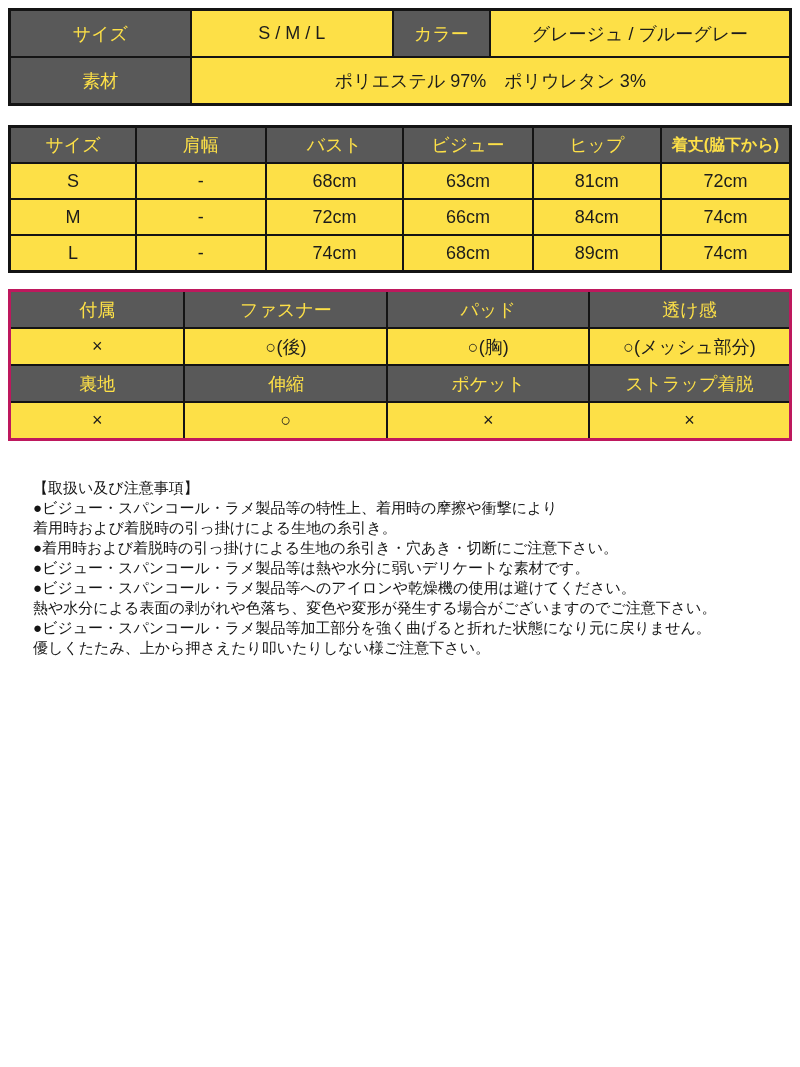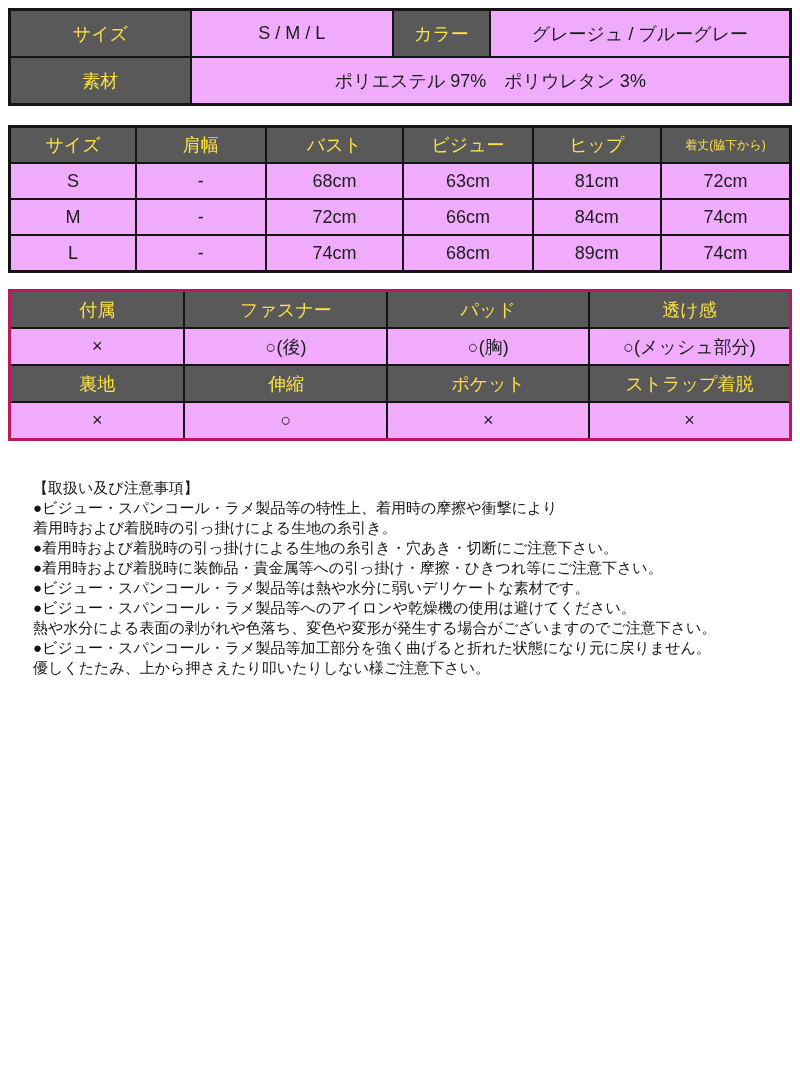--- a/index.html
+++ b/index.html
@@ -13,28 +13,28 @@
 
   table{border-collapse:collapse;table-layout:fixed;width:784px;margin-left:8px;}
   td,th{
     border:2px solid #141414;
     text-align:center;vertical-align:middle;
     font-size:18px;font-weight:normal;
     padding:0 2px;
     overflow:hidden;white-space:nowrap;
   }
   .hdr{background:#595959;color:#fde047;}
-  .val{background:#f0abfc;color:#1c1c1c;text-align:center;}
+  .val{background:#fde047;color:#1c1c1c;text-align:center;}
 
   #spec-table{margin-top:8px;border:3px solid #141414;}
   #spec-table td{height:45px;}
 
   #measurements-table{margin-top:19px;border:3px solid #141414;}
   #measurements-table td{height:34px;}
-  #measurements-table .last-col{font-size:12px;}
+  #measurements-table .last-col{font-size:16px;font-weight:bold;}
 
   #features-table{margin-top:16px;border:3px solid #be185d;}
   #features-table td{height:35px;}
 
   .notes{
     position:absolute;left:33px;top:478px;width:760px;
     font-size:15px;line-height:20px;color:#141414;
     white-space:nowrap;
   }
   .notes div{height:20px;}
@@ -143,21 +143,20 @@
       <td class="val">×</td>
     </tr>
   </tbody>
     </table>
 
   <div class="notes">
     <div>【取扱い及び注意事項】</div>
     <div>●ビジュー・スパンコール・ラメ製品等の特性上、着用時の摩擦や衝撃により</div>
     <div>着用時および着脱時の引っ掛けによる生地の糸引き。</div>
     <div>●着用時および着脱時の引っ掛けによる生地の糸引き・穴あき・切断にご注意下さい。</div>
-    <div>●着用時および着脱時に装飾品・貴金属等への引っ掛け・摩擦・ひきつれ等にご注意下さい。</div>
     <div>●ビジュー・スパンコール・ラメ製品等は熱や水分に弱いデリケートな素材です。</div>
     <div>●ビジュー・スパンコール・ラメ製品等へのアイロンや乾燥機の使用は避けてください。</div>
     <div>熱や水分による表面の剥がれや色落ち、変色や変形が発生する場合がございますのでご注意下さい。</div>
     <div>●ビジュー・スパンコール・ラメ製品等加工部分を強く曲げると折れた状態になり元に戻りません。</div>
     <div>優しくたたみ、上から押さえたり叩いたりしない様ご注意下さい。</div>
   </div>
 
 </div>
 
 </body></html>

